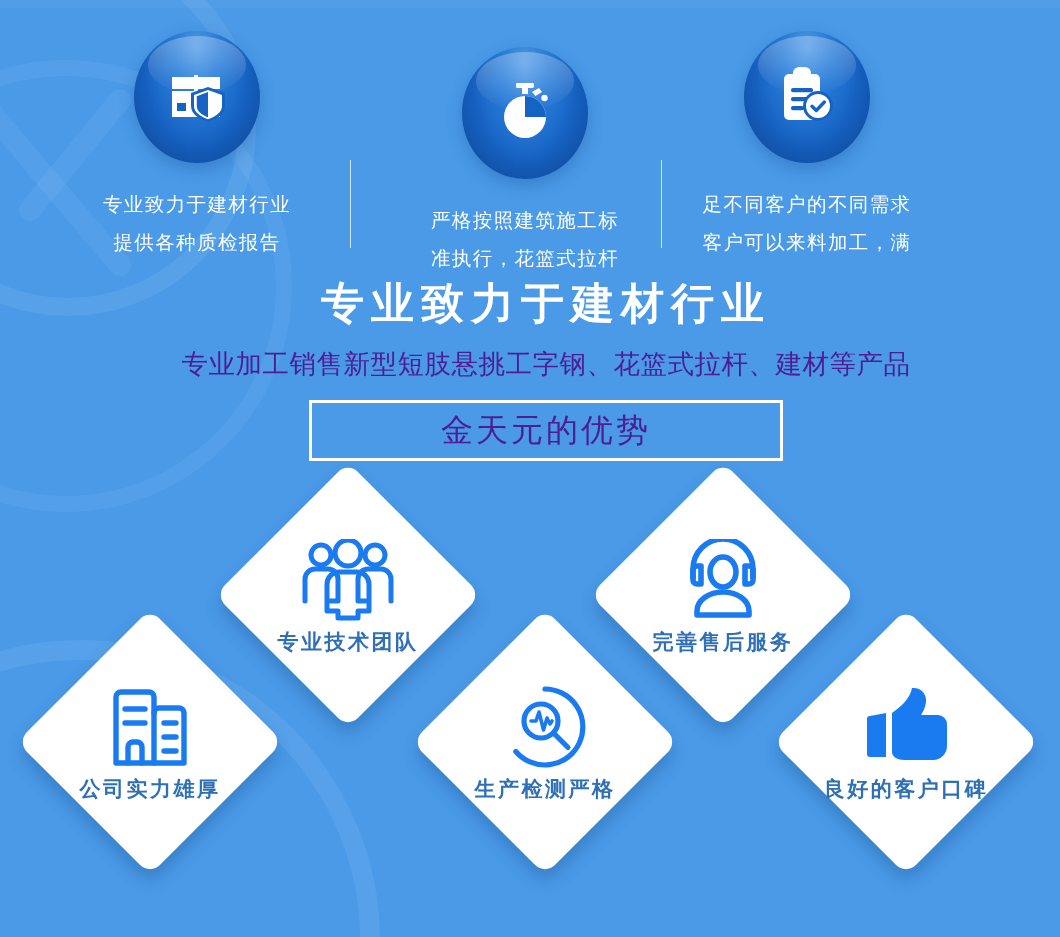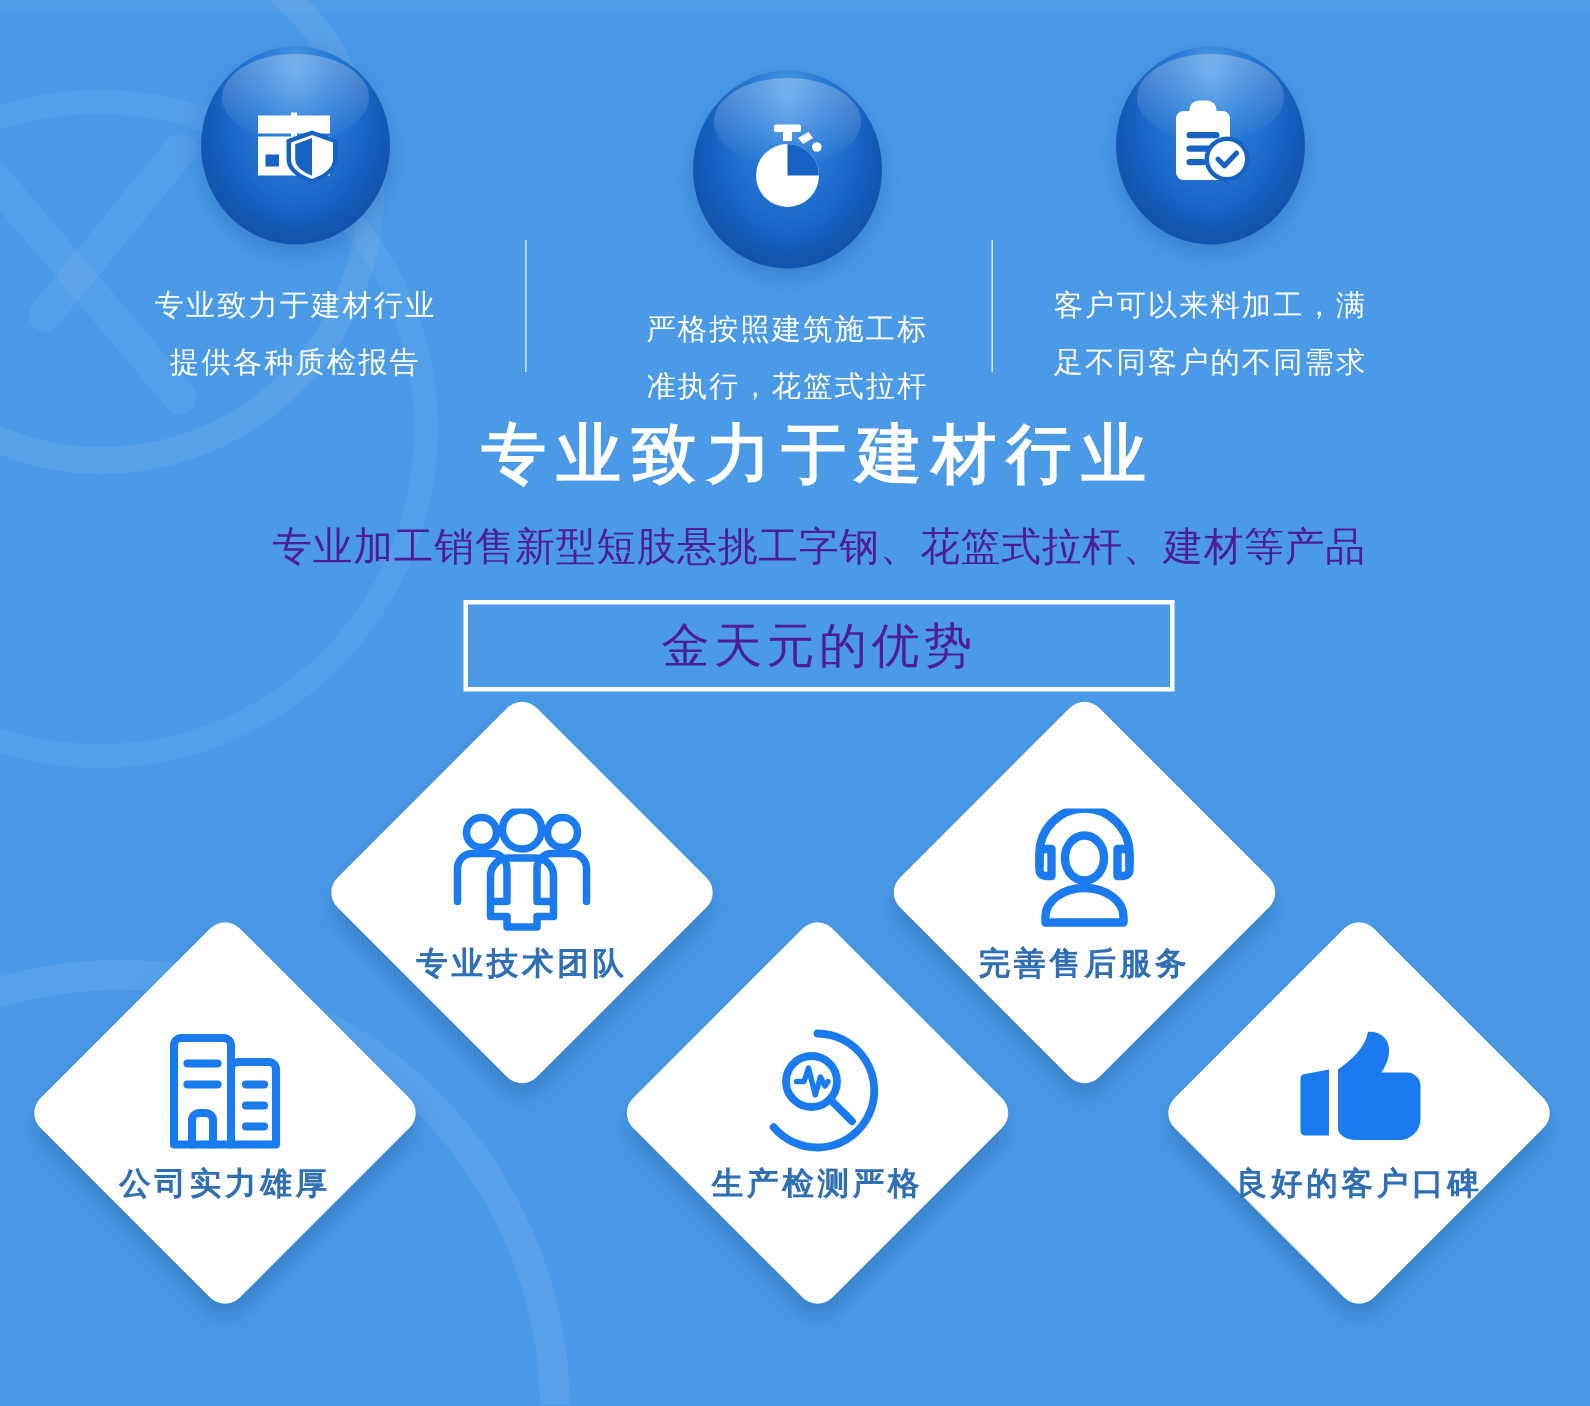--- a/index.html
+++ b/index.html
@@ -216,22 +216,22 @@
               <rect x="11" y="31" width="22" height="4.2" rx="2"></rect>
               <rect x="11" y="40" width="13" height="4.2" rx="2"></rect>
             </g>
             <circle cx="38" cy="40" r="15" fill="#1763c4"></circle>
             <circle cx="38" cy="40" r="12" fill="#ffffff"></circle>
             <path d="M32 40.2 L36.3 44.5 L44.4 36" stroke="#1763c4" stroke-width="3.4" fill="none" stroke-linecap="round" stroke-linejoin="round"></path>
           </svg>
         </span>
       </div>
       <div class="feature-text">
+        <div>足不同客户的不同需求</div>
         <div>客户可以来料加工，满</div>
-        <div>足不同客户的不同需求</div>
       </div>
     </div>
   </div>
 
   <div id="headline">
     <h1 id="main-title">专业致力于建材行业</h1>
     <p id="sub-title">专业加工销售新型短肢悬挑工字钢、花篮式拉杆、建材等产品</p>
     <div id="advantage-banner">
       <span id="advantage-banner-label">金天元的优势</span>
     </div>

